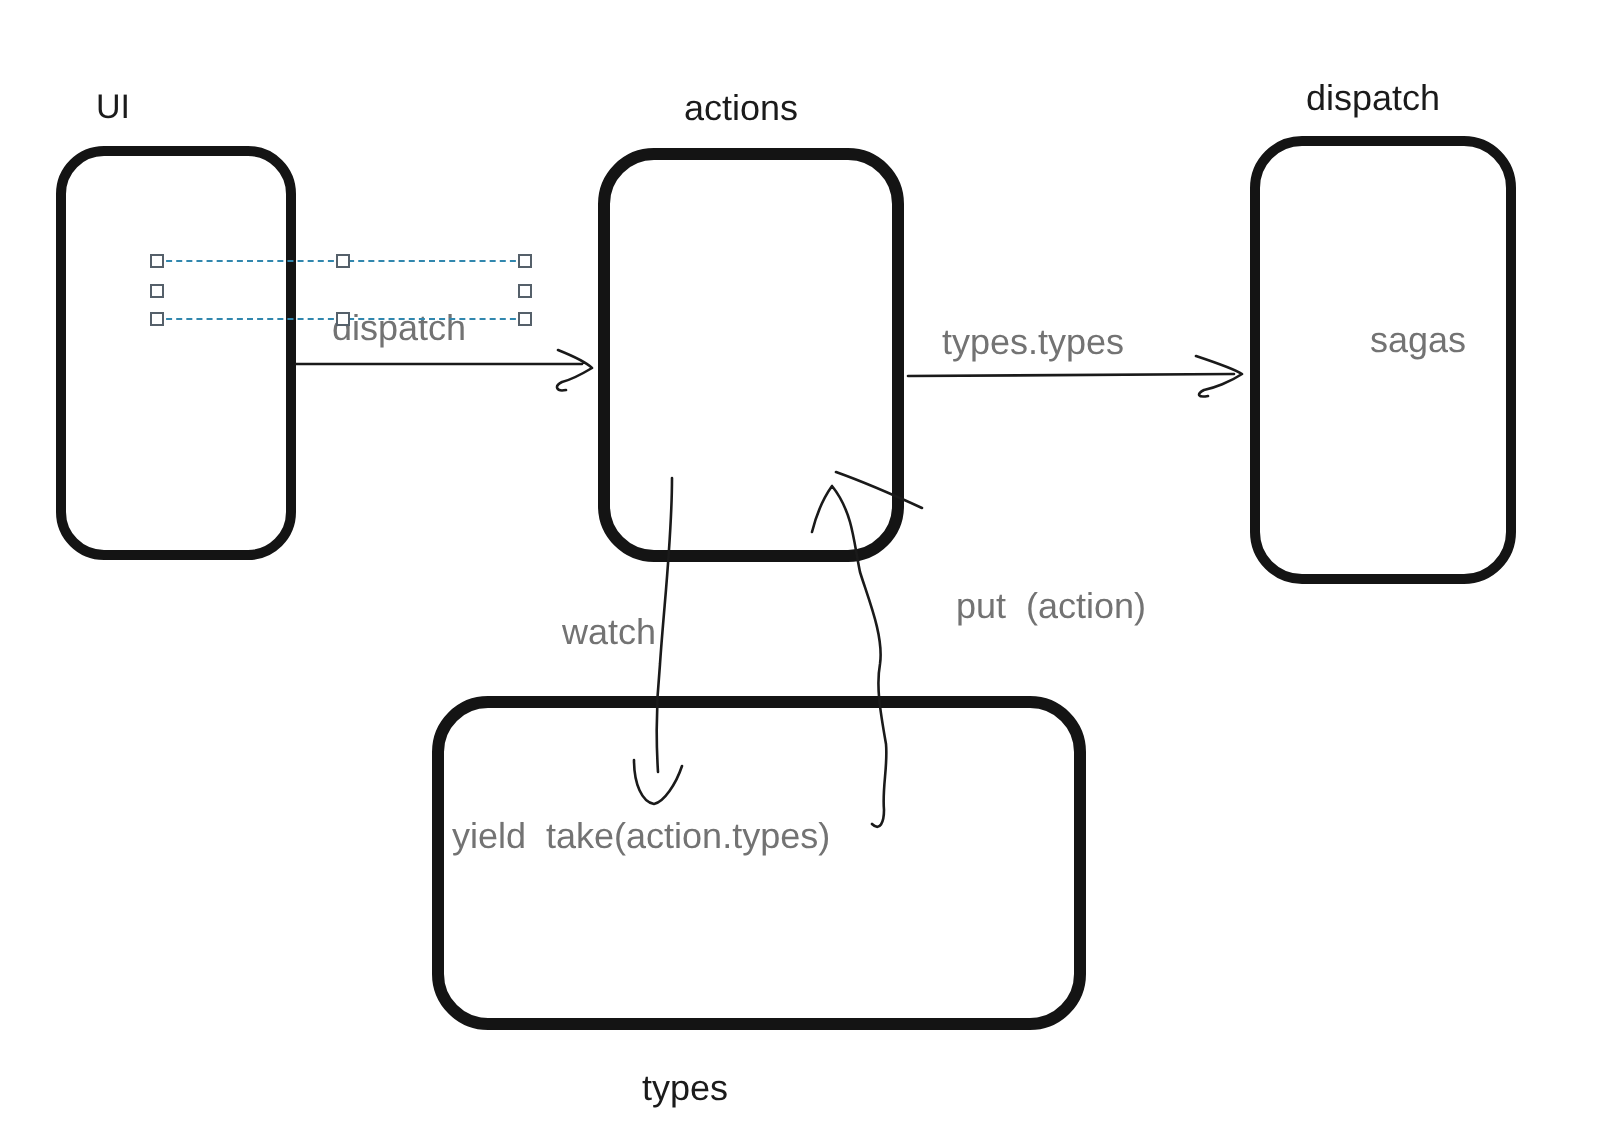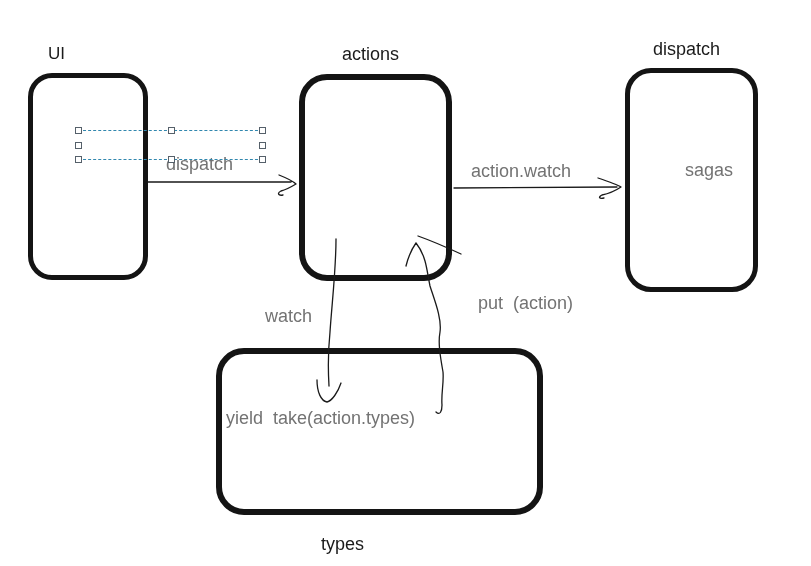--- a/index.html
+++ b/index.html
@@ -29,21 +29,21 @@
     color:#1b1b1b;
   }
   .lbl.red{color:#737373;}
   #ui-label{left:48px;top:45px;font-size:17px;}
   #actions-label{left:342px;top:45px;}
   #reduces-label{left:653px;top:40px;}
   #sagas-label{left:321px;top:535px;}
   #dispatch-label{left:166px;top:155px;}
   #action-types-label{left:471px;top:162px;}
   #store-label{left:685px;top:161px;}
-  #watch-label{left:265px;top:307px;}
+  #watch-label{left:281px;top:307px;}
   #put-label{left:478px;top:294px;}
   #yield-label{left:226px;top:409px;}
   svg.overlay{
     position:absolute;left:0;top:0;
     pointer-events:none;
   }
   svg.overlay path{
     fill:none;
     stroke:#1a1a1a;
     stroke-width:1.3;
@@ -93,21 +93,21 @@
 
     <path d="M 436 412 C 440 416 442 411 442 405 C 441 394 444 383 443 372 C 440 355 438 343 440 332 C 442 318 434 299 430 286 C 428 276 427 268 425 261 C 423 254 420 248 416 243 M 416 243 C 411 250 408 258 406 266 M 418 236 C 432 241 448 248 461 254"></path>
   </svg>
 
   <span class="lbl" id="ui-label">UI</span>
   <span class="lbl" id="actions-label">actions</span>
   <span class="lbl" id="reduces-label">dispatch</span>
   <span class="lbl" id="sagas-label">types</span>
 
   <span class="lbl red" id="dispatch-label">dispatch</span>
-  <span class="lbl red" id="action-types-label">action.watch</span>
+  <span class="lbl red" id="action-types-label">types.types</span>
   <span class="lbl red" id="store-label">sagas</span>
   <span class="lbl red" id="watch-label">watch</span>
   <span class="lbl red" id="put-label">put  (action)</span>
   <span class="lbl red" id="yield-label">yield  take(action.types)</span>
 
   <div class="marquee">
     <span class="handle h-tl"></span>
     <span class="handle h-tm"></span>
     <span class="handle h-tr"></span>
     <span class="handle h-ml"></span>

